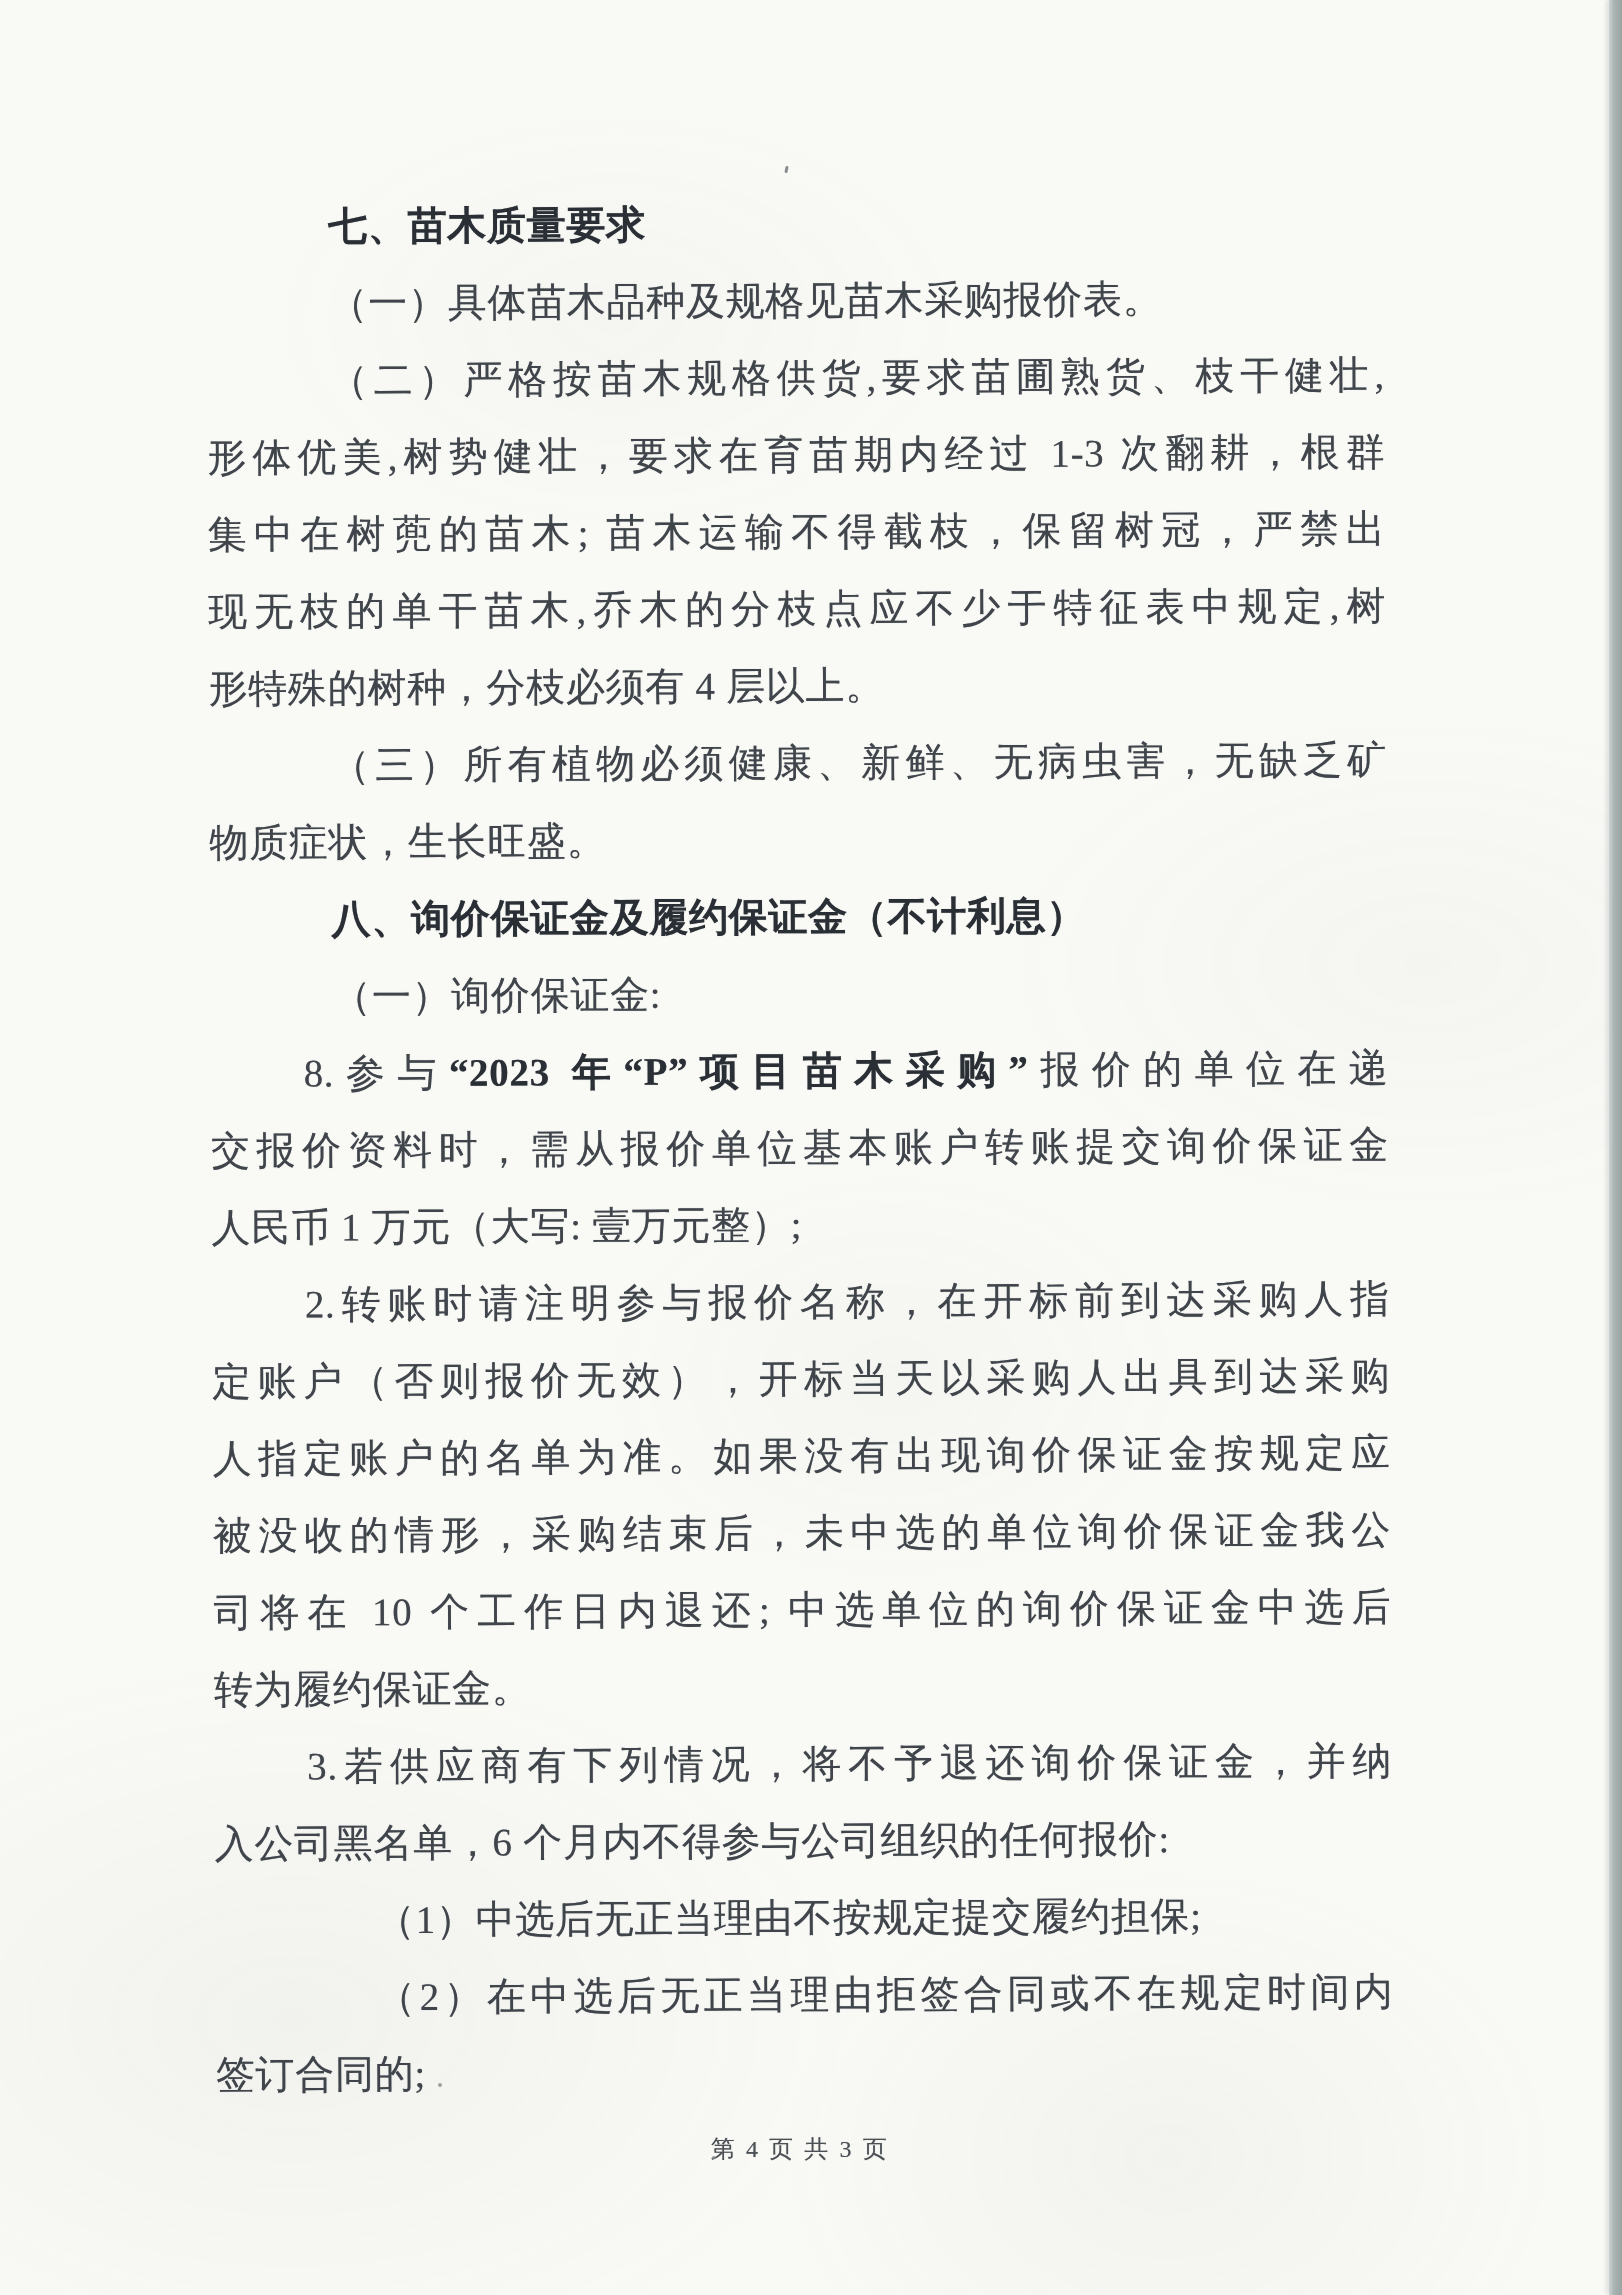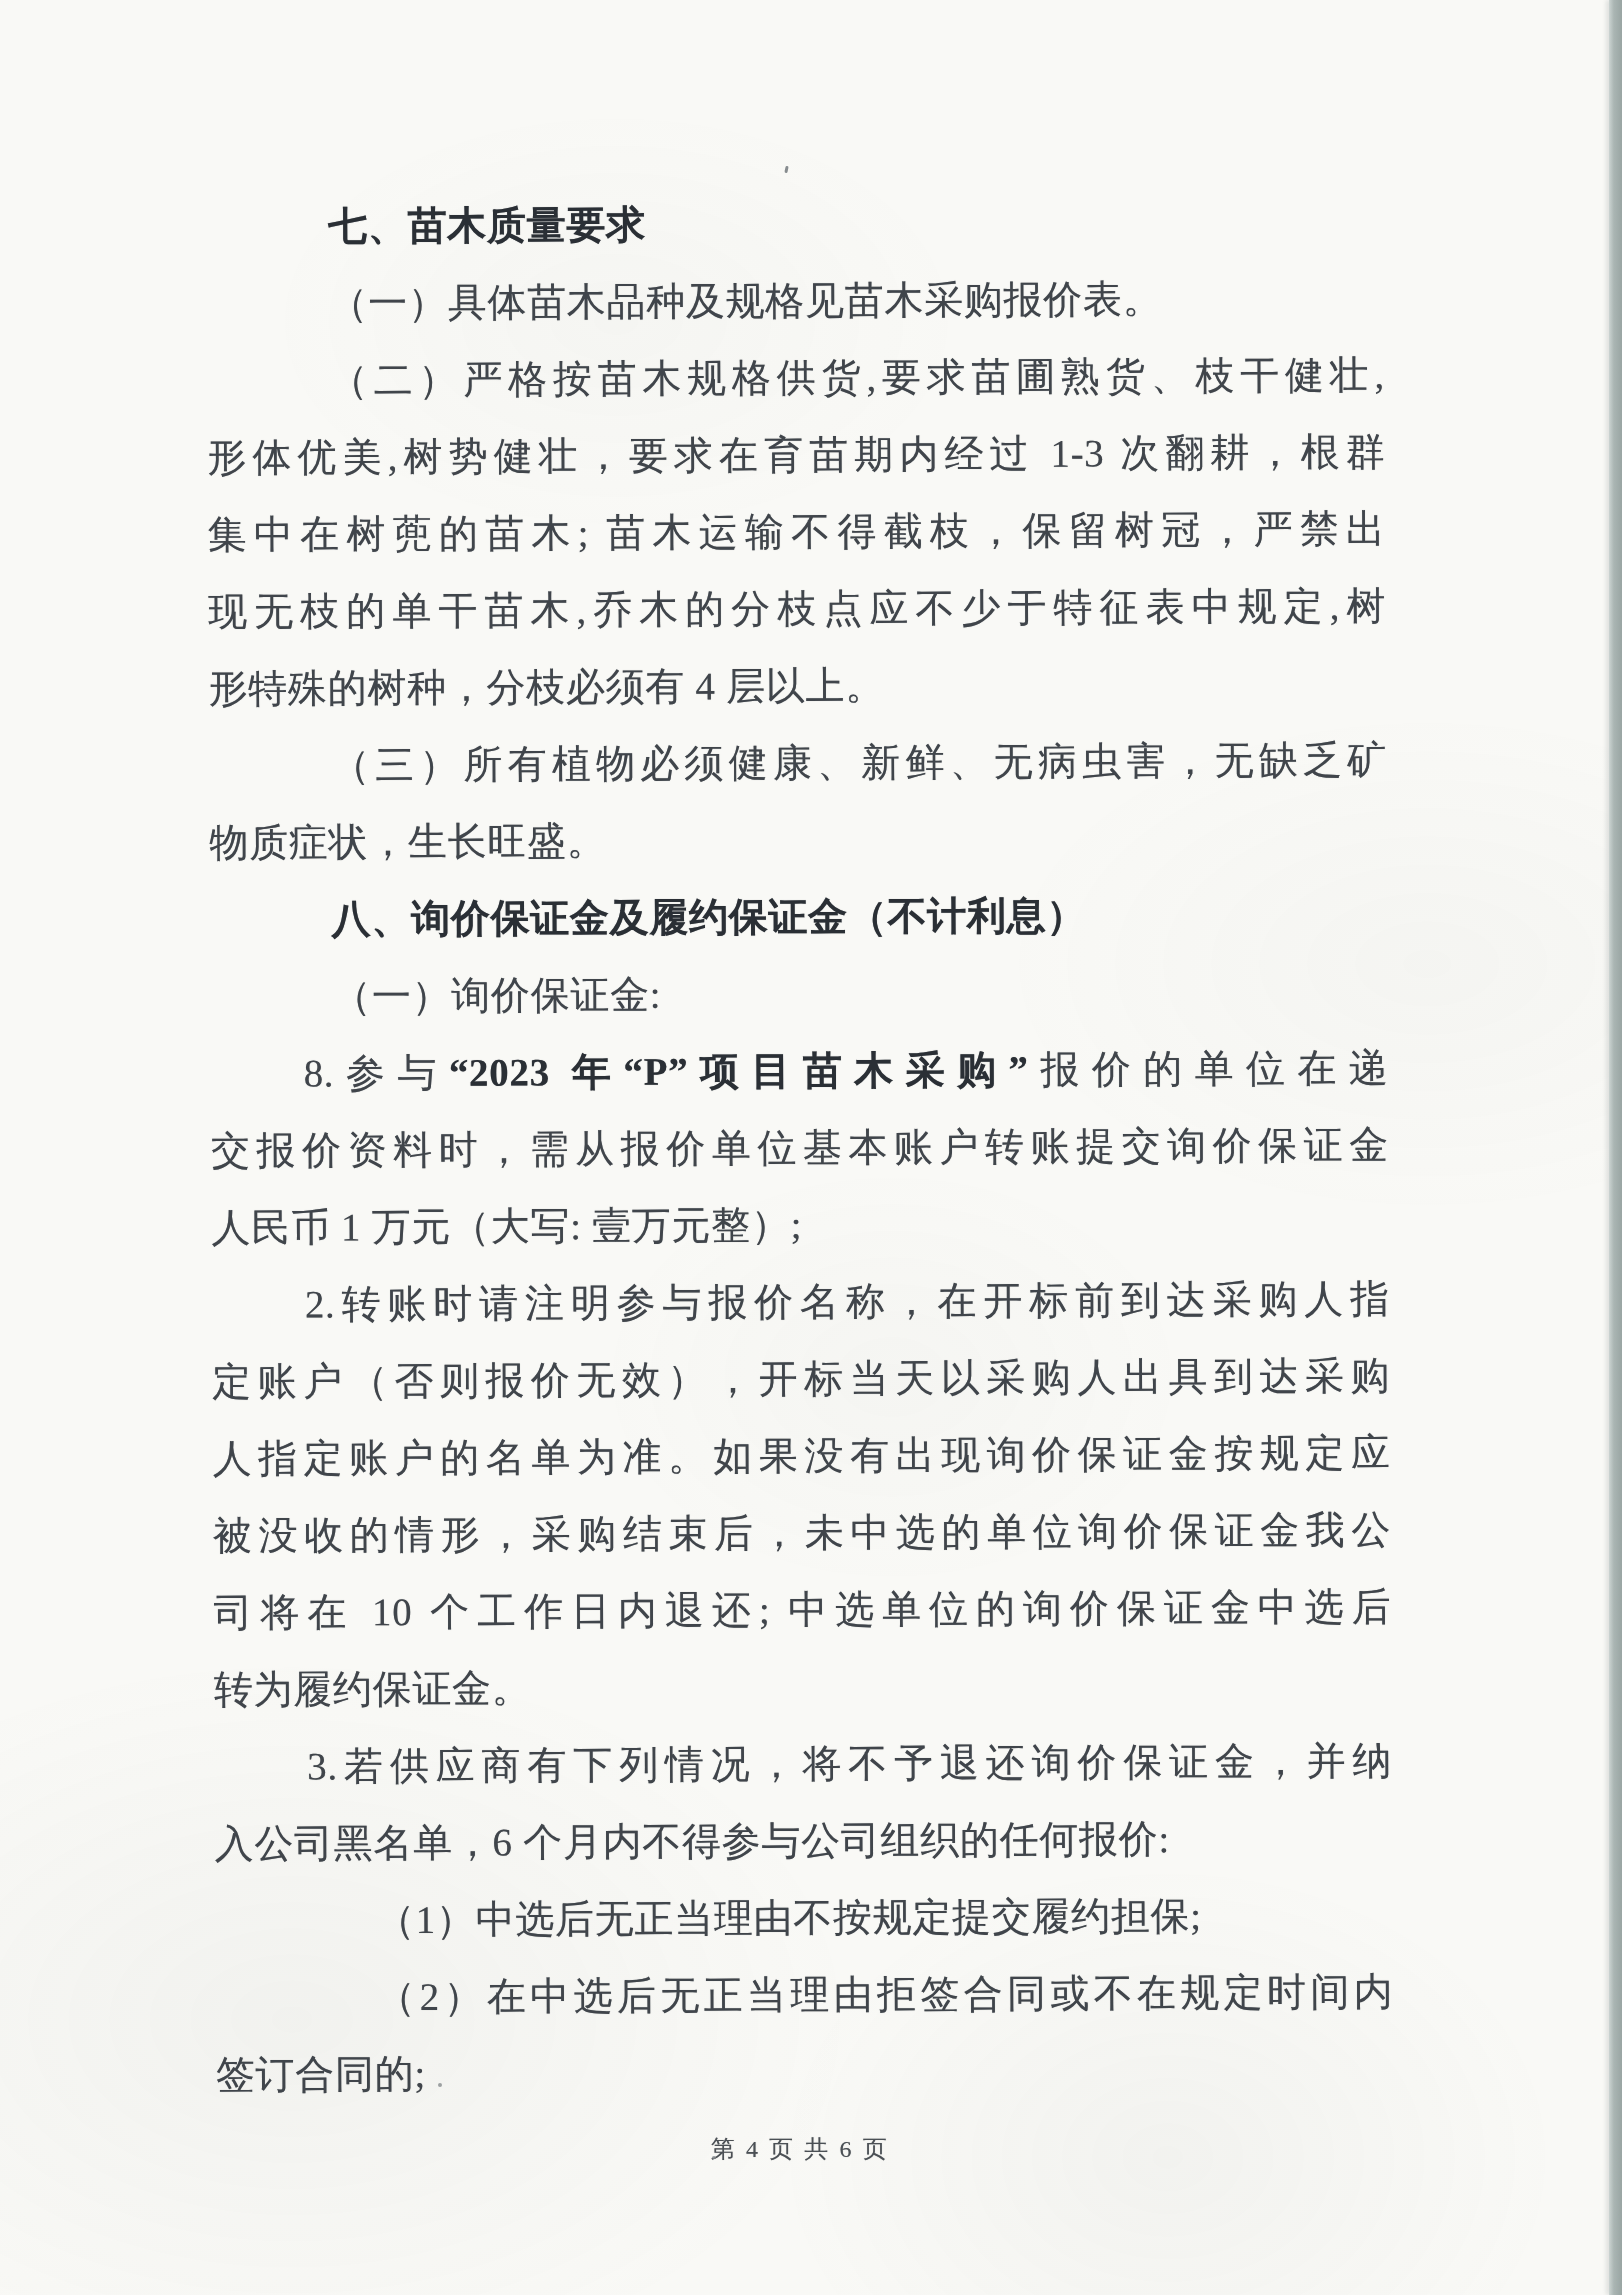--- a/index.html
+++ b/index.html
@@ -78,20 +78,20 @@
       <p class="line ind-none full">被没收的情形，采购结束后，未中选的单位询价保证金我公</p>
       <p class="line ind-none full">司将在 10 个工作日内退还; 中选单位的询价保证金中选后</p>
       <p class="line ind-none">转为履约保证金。</p>
       <p class="line ind-item full">3.若供应商有下列情况，将不予退还询价保证金，并纳</p>
       <p class="line ind-none">入公司黑名单，6 个月内不得参与公司组织的任何报价:</p>
       <p class="line ind-clause">（1）中选后无正当理由不按规定提交履约担保;</p>
       <p class="line ind-clause full">（2）在中选后无正当理由拒签合同或不在规定时间内</p>
       <p class="line ind-none">签订合同的;</p>
     </div>
   <div class="footer-holder" style="position:absolute;left:211px;top:2111px;width:1178px;">
-    <div class="footer">第 4 页 共 6 页</div>
+    <div class="footer">第 4 页 共 3 页</div>
   </div>
   <span class="speck s1"></span>
   <span class="speck s2"></span>
   <span class="speck s3"></span>
   <div class="edge-strip"></div>
 </div>
 
 
 </body></html>

